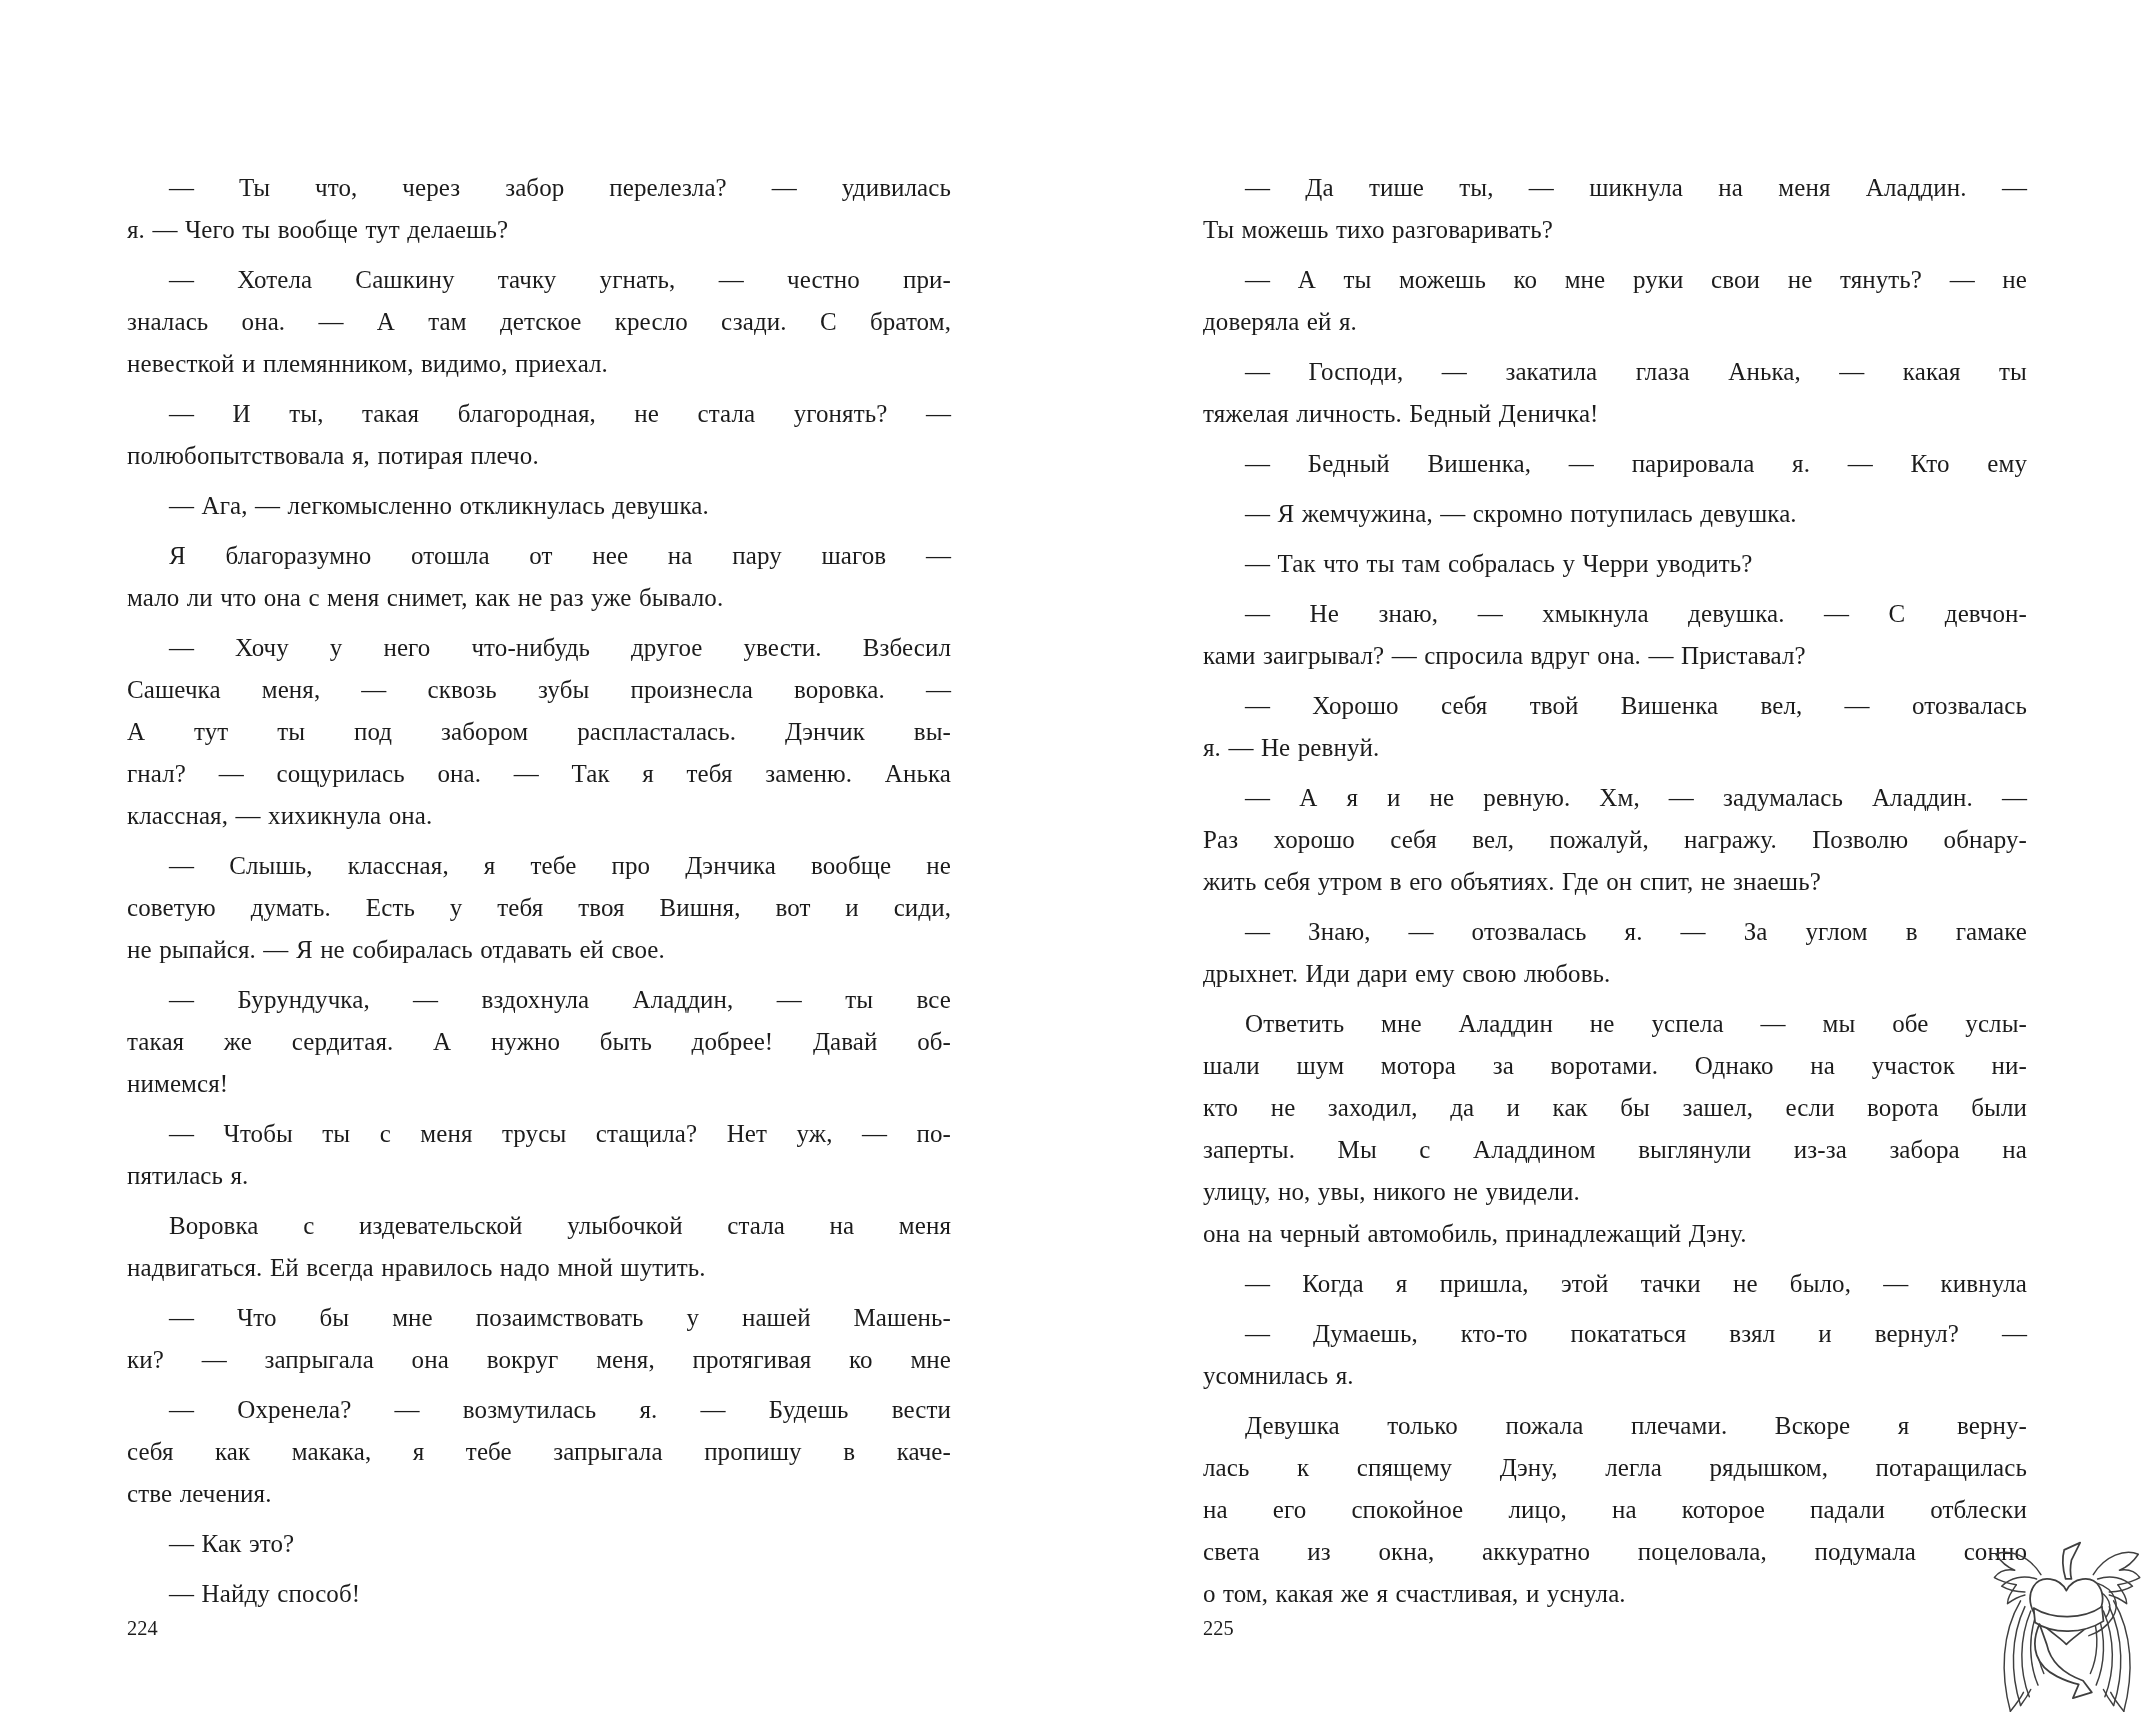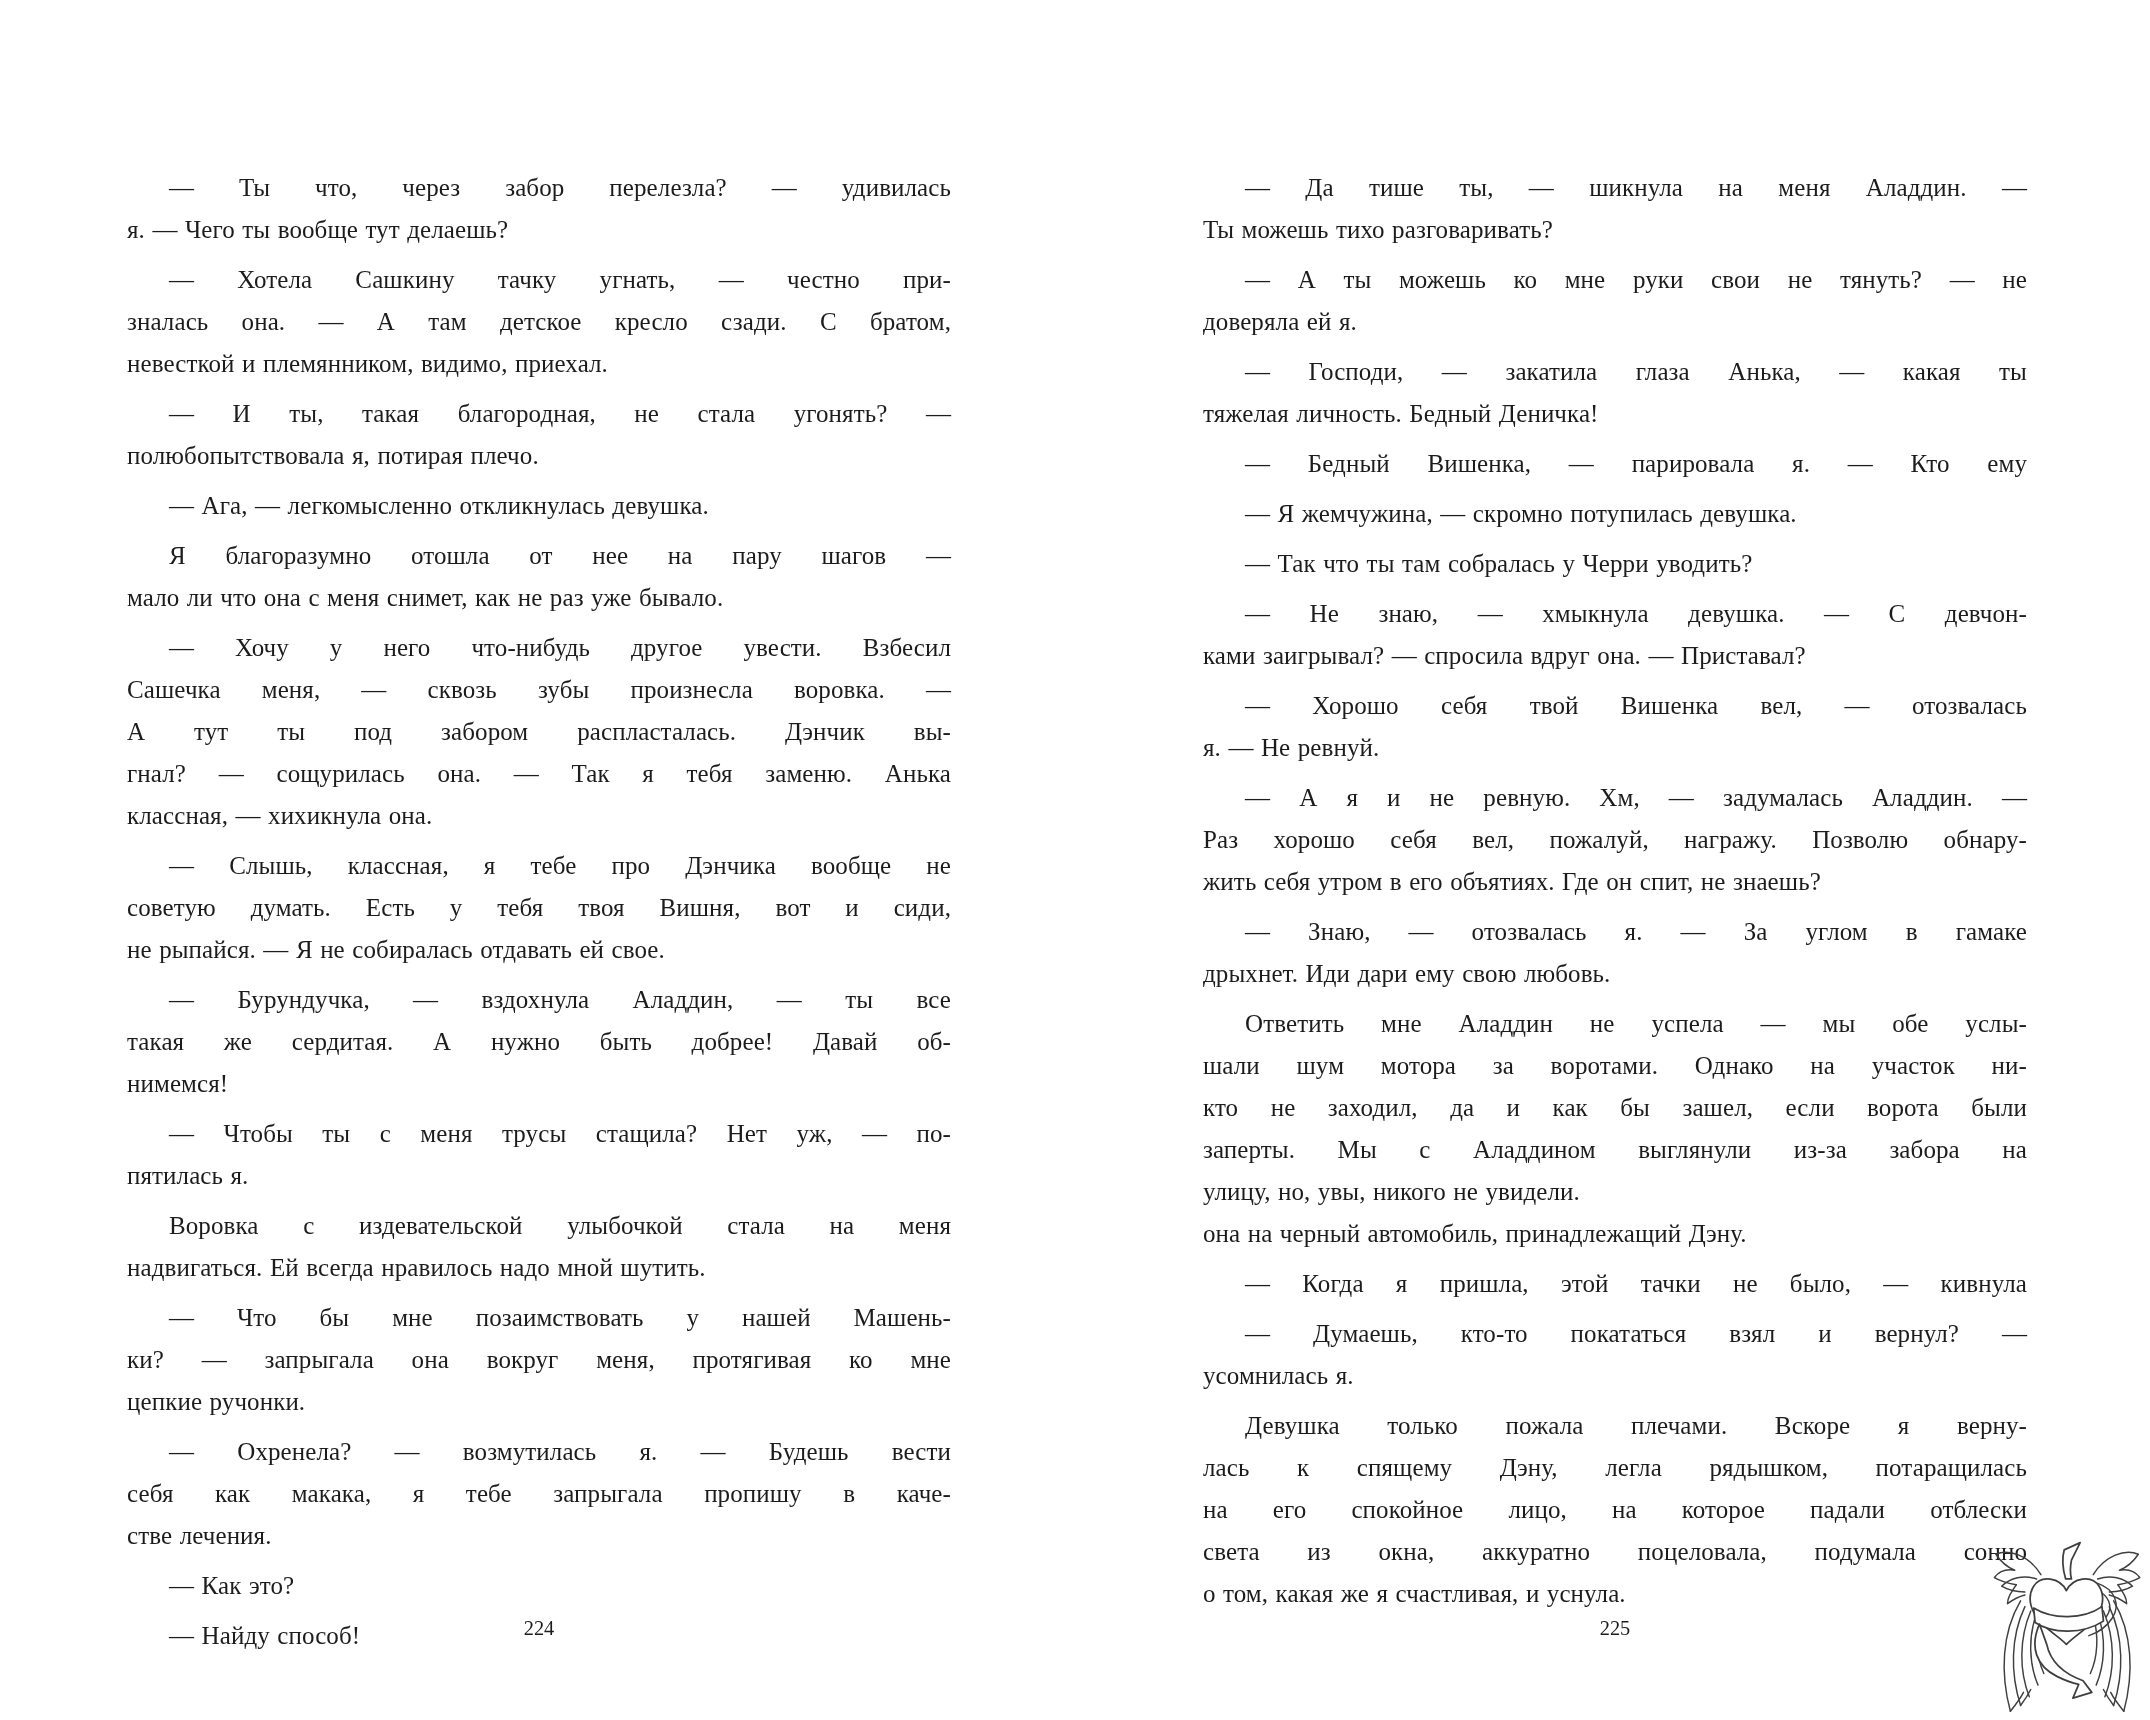--- a/index.html
+++ b/index.html
@@ -17,21 +17,21 @@
   #right-col{left:1203px;}
   .line{
     text-align:justify;
     text-align-last:justify;
     text-justify:inter-word;
   }
   .line.first{text-indent:42px;margin-top:8px;}
   .line.last{text-align-last:left;}
   .page-number{
     position:absolute;top:1615px;width:824px;
-    font-size:20.4px;line-height:26px;text-align:center;
+    font-size:20.4px;line-height:26px;
   }
   #pn-left{left:127px;}
   #pn-right{left:1203px;}
   #ornament{
     position:absolute;left:1990px;top:1531px;width:160px;height:189px;
   }
   #ornament path, #ornament polyline{
     fill:none;stroke:#3f3f3f;stroke-width:2;
     stroke-linecap:round;stroke-linejoin:round;
   }
@@ -61,21 +61,20 @@
     <div class="line last">не рыпайся. — Я не собиралась отдавать ей свое.</div>
     <div class="line first">— Бурундучка, — вздохнула Аладдин, — ты все</div>
     <div class="line">такая же сердитая. А нужно быть добрее! Давай об-</div>
     <div class="line last">нимемся!</div>
     <div class="line first">— Чтобы ты с меня трусы стащила? Нет уж, — по-</div>
     <div class="line last">пятилась я.</div>
     <div class="line first">Воровка с издевательской улыбочкой стала на меня</div>
     <div class="line last">надвигаться. Ей всегда нравилось надо мной шутить.</div>
     <div class="line first">— Что бы мне позаимствовать у нашей Машень-</div>
     <div class="line">ки? — запрыгала она вокруг меня, протягивая ко мне</div>
-    <div class="line last">цепкие ручонки.</div>
     <div class="line first">— Охренела? — возмутилась я. — Будешь вести</div>
     <div class="line">себя как макака, я тебе запрыгала пропишу в каче-</div>
     <div class="line last">стве лечения.</div>
     <div class="line first last">— Как это?</div>
     <div class="line first last">— Найду способ!</div>
   </div>
 
 <div id="right-col" class="text-col">
     <div class="line first">— Да тише ты, — шикнула на меня Аладдин. —</div>
     <div class="line last">Ты можешь тихо разговаривать?</div>

